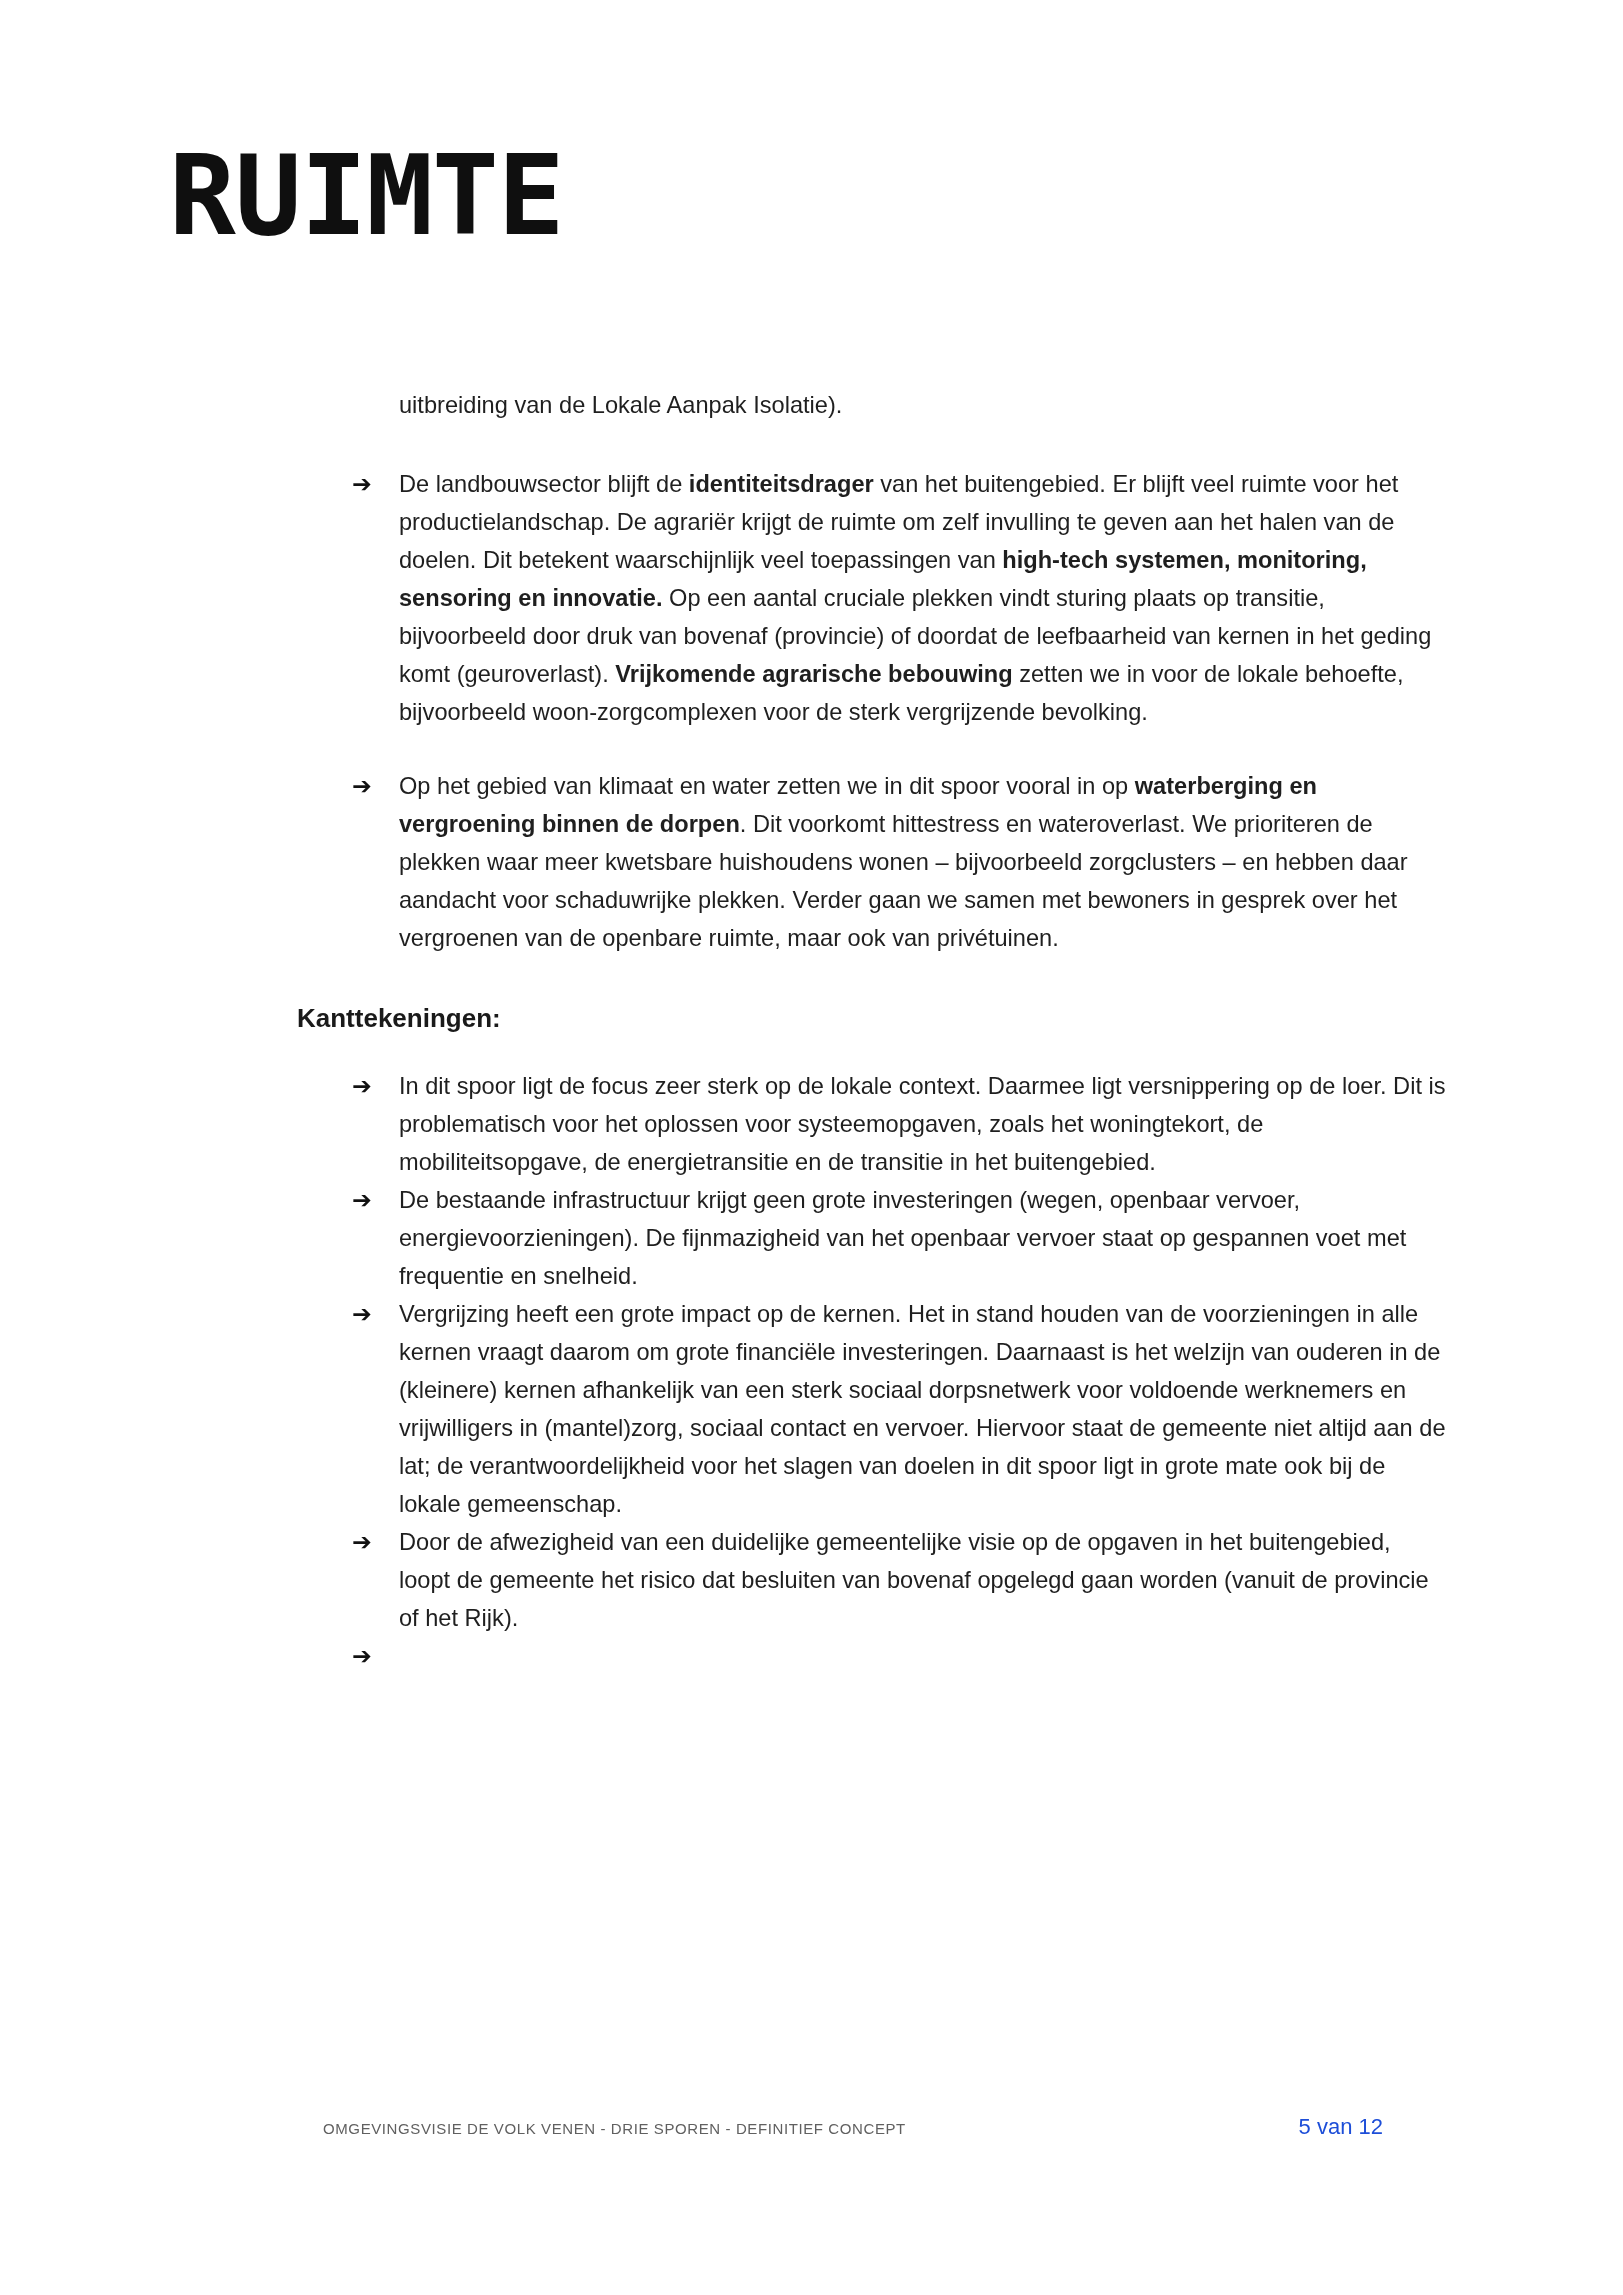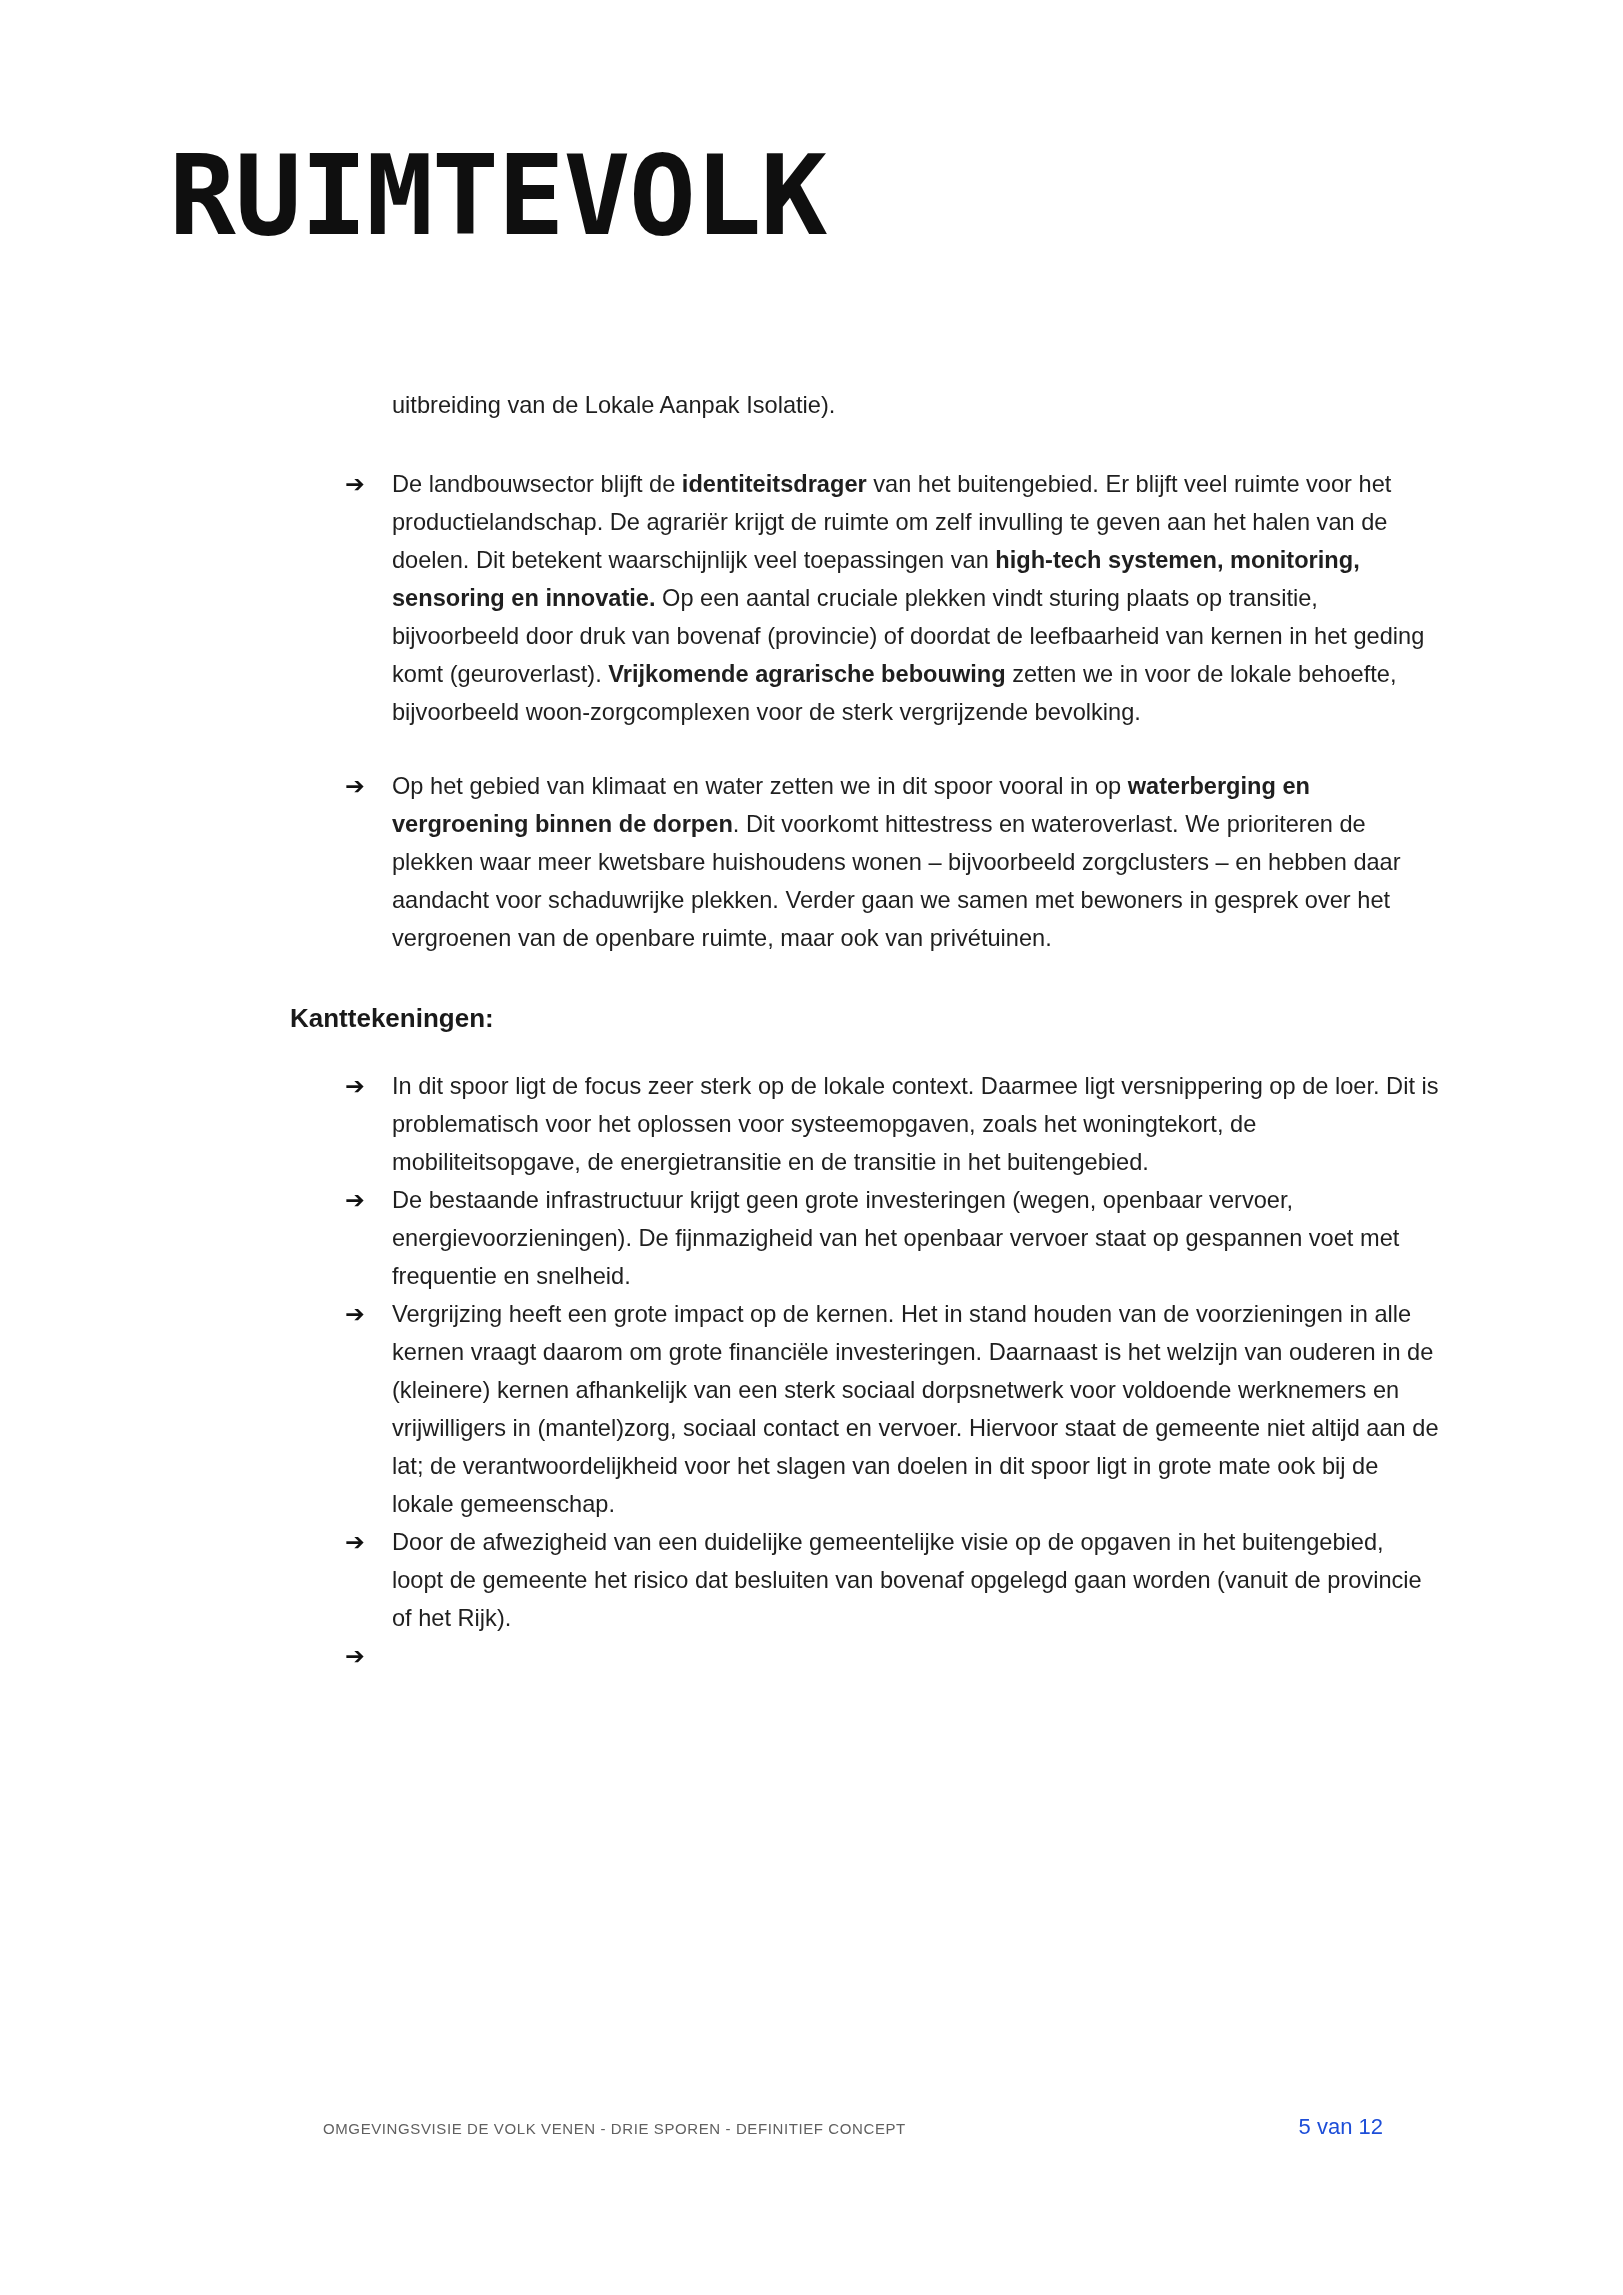--- a/index.html
+++ b/index.html
@@ -31,21 +31,21 @@
     line-height: 110px;
     font-size: 111px;
     letter-spacing: -1.1px;
     transform-origin: left top;
   }
   .logo-line { white-space: nowrap; }
 
   
   .content {
     position: absolute;
-    left: 290px;
+    left: 297px;
     top: 0;
     width: 1150px;
     font-size: 23.6px;
     line-height: 38px;
   }
   .intro {
     margin: 386px 0 0 102px;
   }
   ul.bullet-list {
     list-style: none;
@@ -94,21 +94,20 @@
     color: #1d4ed8;
   }
 </style>
 </head>
 <body>
 
 <div class="page">
 
   <header class="logo">
     <div class="logo-line">RUIMTE</div>
-    <div class="logo-line">VOLK</div>
   </header>
 
   <main class="content">
     <p class="intro">uitbreiding van de Lokale Aanpak Isolatie).</p>
 
     <ul class="bullet-list spaced">
         <li><span class="arrow">➔</span><span><span>De landbouwsector blijft de </span><strong>identiteitsdrager</strong><span> van het buitengebied. Er blijft veel ruimte voor het productielandschap. De agrariër krijgt de ruimte om zelf invulling te geven aan het halen van de doelen. Dit betekent waarschijnlijk veel toepassingen van </span><strong>high-tech systemen, monitoring, sensoring en innovatie.</strong><span> Op een aantal cruciale plekken vindt sturing plaats op transitie, bijvoorbeeld door druk van bovenaf (provincie) of doordat de leefbaarheid van kernen in het geding komt (geuroverlast). </span><strong>Vrijkomende agrarische bebouwing</strong><span> zetten we in voor de lokale behoefte, bijvoorbeeld woon-zorgcomplexen voor de sterk vergrijzende bevolking.</span></span></li>
         <li><span class="arrow">➔</span><span><span>Op het gebied van klimaat en water zetten we in dit spoor vooral in op </span><strong>waterberging en vergroening binnen de dorpen</strong><span>. Dit voorkomt hittestress en wateroverlast. We prioriteren de plekken waar meer kwetsbare huishoudens wonen – bijvoorbeeld zorgclusters – en hebben daar aandacht voor schaduwrijke plekken. Verder gaan we samen met bewoners in gesprek over het vergroenen van de openbare ruimte, maar ook van privétuinen.</span></span></li>
       </ul>
 

